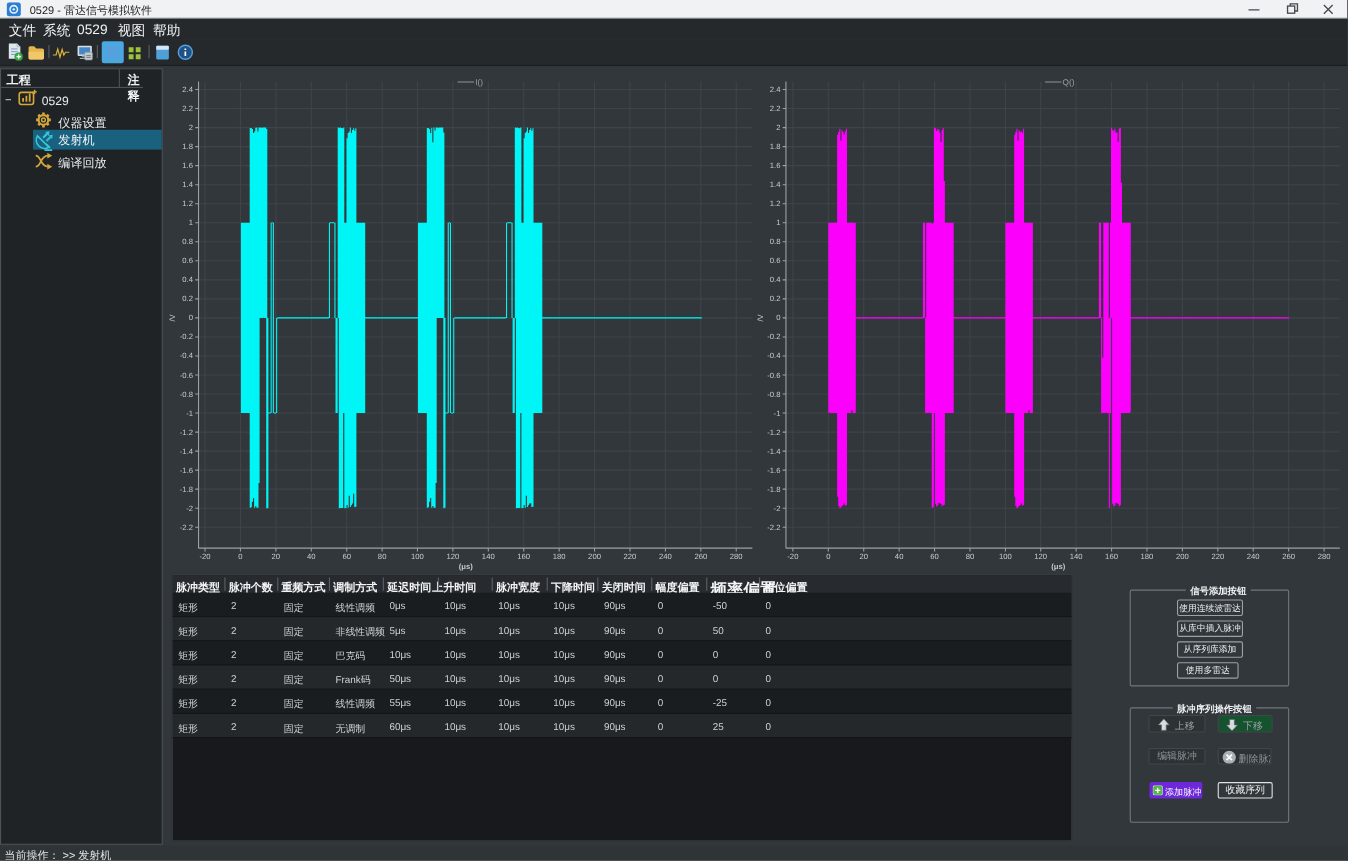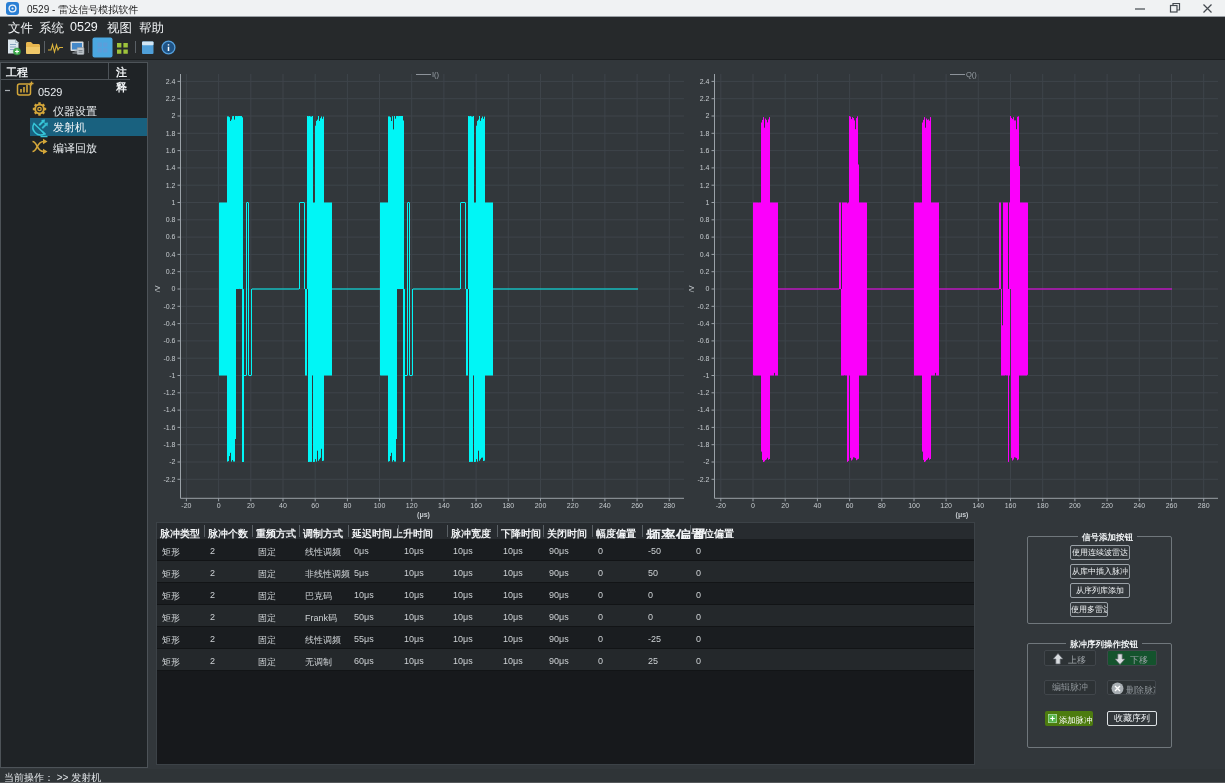--- a/index.html
+++ b/index.html
@@ -308,21 +308,21 @@
       <span style="position:absolute;left:441px;top:6.5px;font-size:9px;color:#ced2d5;white-space:nowrap">0</span>
       <span style="position:absolute;left:491px;top:6.5px;font-size:9px;color:#ced2d5;white-space:nowrap">25</span>
       <span style="position:absolute;left:539px;top:6.5px;font-size:9px;color:#ced2d5;white-space:nowrap">0</span>
     </div>
   </div>
 <div class="abs" style="left:1027px;top:536px;width:145px;height:88px;border:1px solid #70777c;border-radius:2px">
   <span class="abs" style="left:50px;top:-5px;background:#32373b;padding:0 4px;font-size:8.5px;font-weight:bold;color:#eef1f3;white-space:nowrap">信号添加按钮</span>
   <div class="abs" style="left:42px;top:8px;width:60px;height:15px;border:1px solid #9aa1a7;border-radius:2px;font-size:8px;color:#eef1f3;text-align:center;line-height:14px;white-space:nowrap;overflow:hidden">使用连续波雷达</div>
   <div class="abs" style="left:42px;top:27px;width:60px;height:15px;border:1px solid #9aa1a7;border-radius:2px;font-size:8px;color:#eef1f3;text-align:center;line-height:14px;white-space:nowrap;overflow:hidden">从库中插入脉冲</div>
   <div class="abs" style="left:42px;top:46px;width:60px;height:15px;border:1px solid #9aa1a7;border-radius:2px;font-size:8px;color:#eef1f3;text-align:center;line-height:14px;white-space:nowrap;overflow:hidden">从序列库添加</div>
-  <div class="abs" style="left:42px;top:65px;width:38px;height:15px;border:1px solid #9aa1a7;border-radius:2px;font-size:8px;color:#eef1f3;text-align:center;line-height:14px;white-space:nowrap;overflow:hidden">使用多雷达</div>
+  <div class="abs" style="left:42px;top:65px;width:56px;height:15px;border:1px solid #9aa1a7;border-radius:2px;font-size:8px;color:#eef1f3;text-align:center;line-height:14px;white-space:nowrap;overflow:hidden">使用多雷达</div>
 </div>
 
 <div class="abs" style="left:1027px;top:643px;width:145px;height:105px;border:1px solid #70777c;border-radius:2px">
   <span class="abs" style="left:38px;top:-5px;background:#32373b;padding:0 4px;font-size:8.5px;font-weight:bold;color:#eef1f3;white-space:nowrap">脉冲序列操作按钮</span>
   <div class="abs" style="left:16px;top:6px;width:52px;height:16px;border:1px solid #41464b;border-radius:2px;background:#2d3235">
     <svg class="abs" style="left:7px;top:2px" width="12" height="12" viewBox="0 0 12 12">
         <path d="M6 0.5L11 6H8.2V11H3.8V6H1Z" fill="#d8dcdf" stroke="#5c6268" stroke-width="0.7"></path>
       </svg>
     <span class="abs" style="left:23px;top:3px;font-size:9px;color:#9ba1a6">上移</span>
   </div>
@@ -333,21 +333,21 @@
     <span class="abs" style="left:22px;top:3px;font-size:9px;color:#9ba1a6">下移</span>
   </div>
   <div class="abs" style="left:16px;top:36px;width:52px;height:15px;border:1px solid #41464b;border-radius:2px;background:#2d3235;font-size:9px;color:#8d9398;text-align:center;line-height:13px">编辑脉冲</div>
   <div class="abs" style="left:79px;top:36px;width:49px;height:15px;border:1px solid #41464b;border-radius:2px;background:#2d3235;overflow:hidden">
     <svg class="abs" style="left:3px;top:1px" width="13" height="13" viewBox="0 0 13 13">
         <circle cx="6.5" cy="6.5" r="6" fill="#a9afb4"></circle>
         <path d="M4 4L9 9M9 4L4 9" stroke="#fff" stroke-width="1.4"></path>
       </svg>
     <span class="abs" style="left:18px;top:3px;font-size:9px;color:#8d9398;white-space:nowrap">删除脉冲</span>
   </div>
-  <div class="abs" style="left:17px;top:67px;width:48px;height:15px;background:#4d7c0f;border-radius:2px;overflow:hidden">
+  <div class="abs" style="left:17px;top:67px;width:48px;height:15px;background:#6d28d9;border-radius:2px;overflow:hidden">
     <svg class="abs" style="left:3px;top:3px" width="9" height="9" viewBox="0 0 9 9">
         <rect x="0" y="0" width="9" height="9" rx="2" fill="#55b64a" stroke="#e8f5e6" stroke-width="0.8"></rect>
         <path d="M2.2 4.5H6.8M4.5 2.2V6.8" stroke="#fff" stroke-width="1.2"></path>
       </svg>
     <span class="abs" style="left:14px;top:3.5px;font-size:8.3px;color:#fff;white-space:nowrap">添加脉冲</span>
   </div>
   <div class="abs" style="left:79px;top:67px;width:50px;height:15px;border:1px solid #dfe3e6;border-radius:2px;font-size:9px;color:#eef1f3;text-align:center;line-height:13px">收藏序列</div>
 </div>
 
 <div class="abs" style="left:0;top:769px;width:1225px;height:13px;background:#2f3437">

